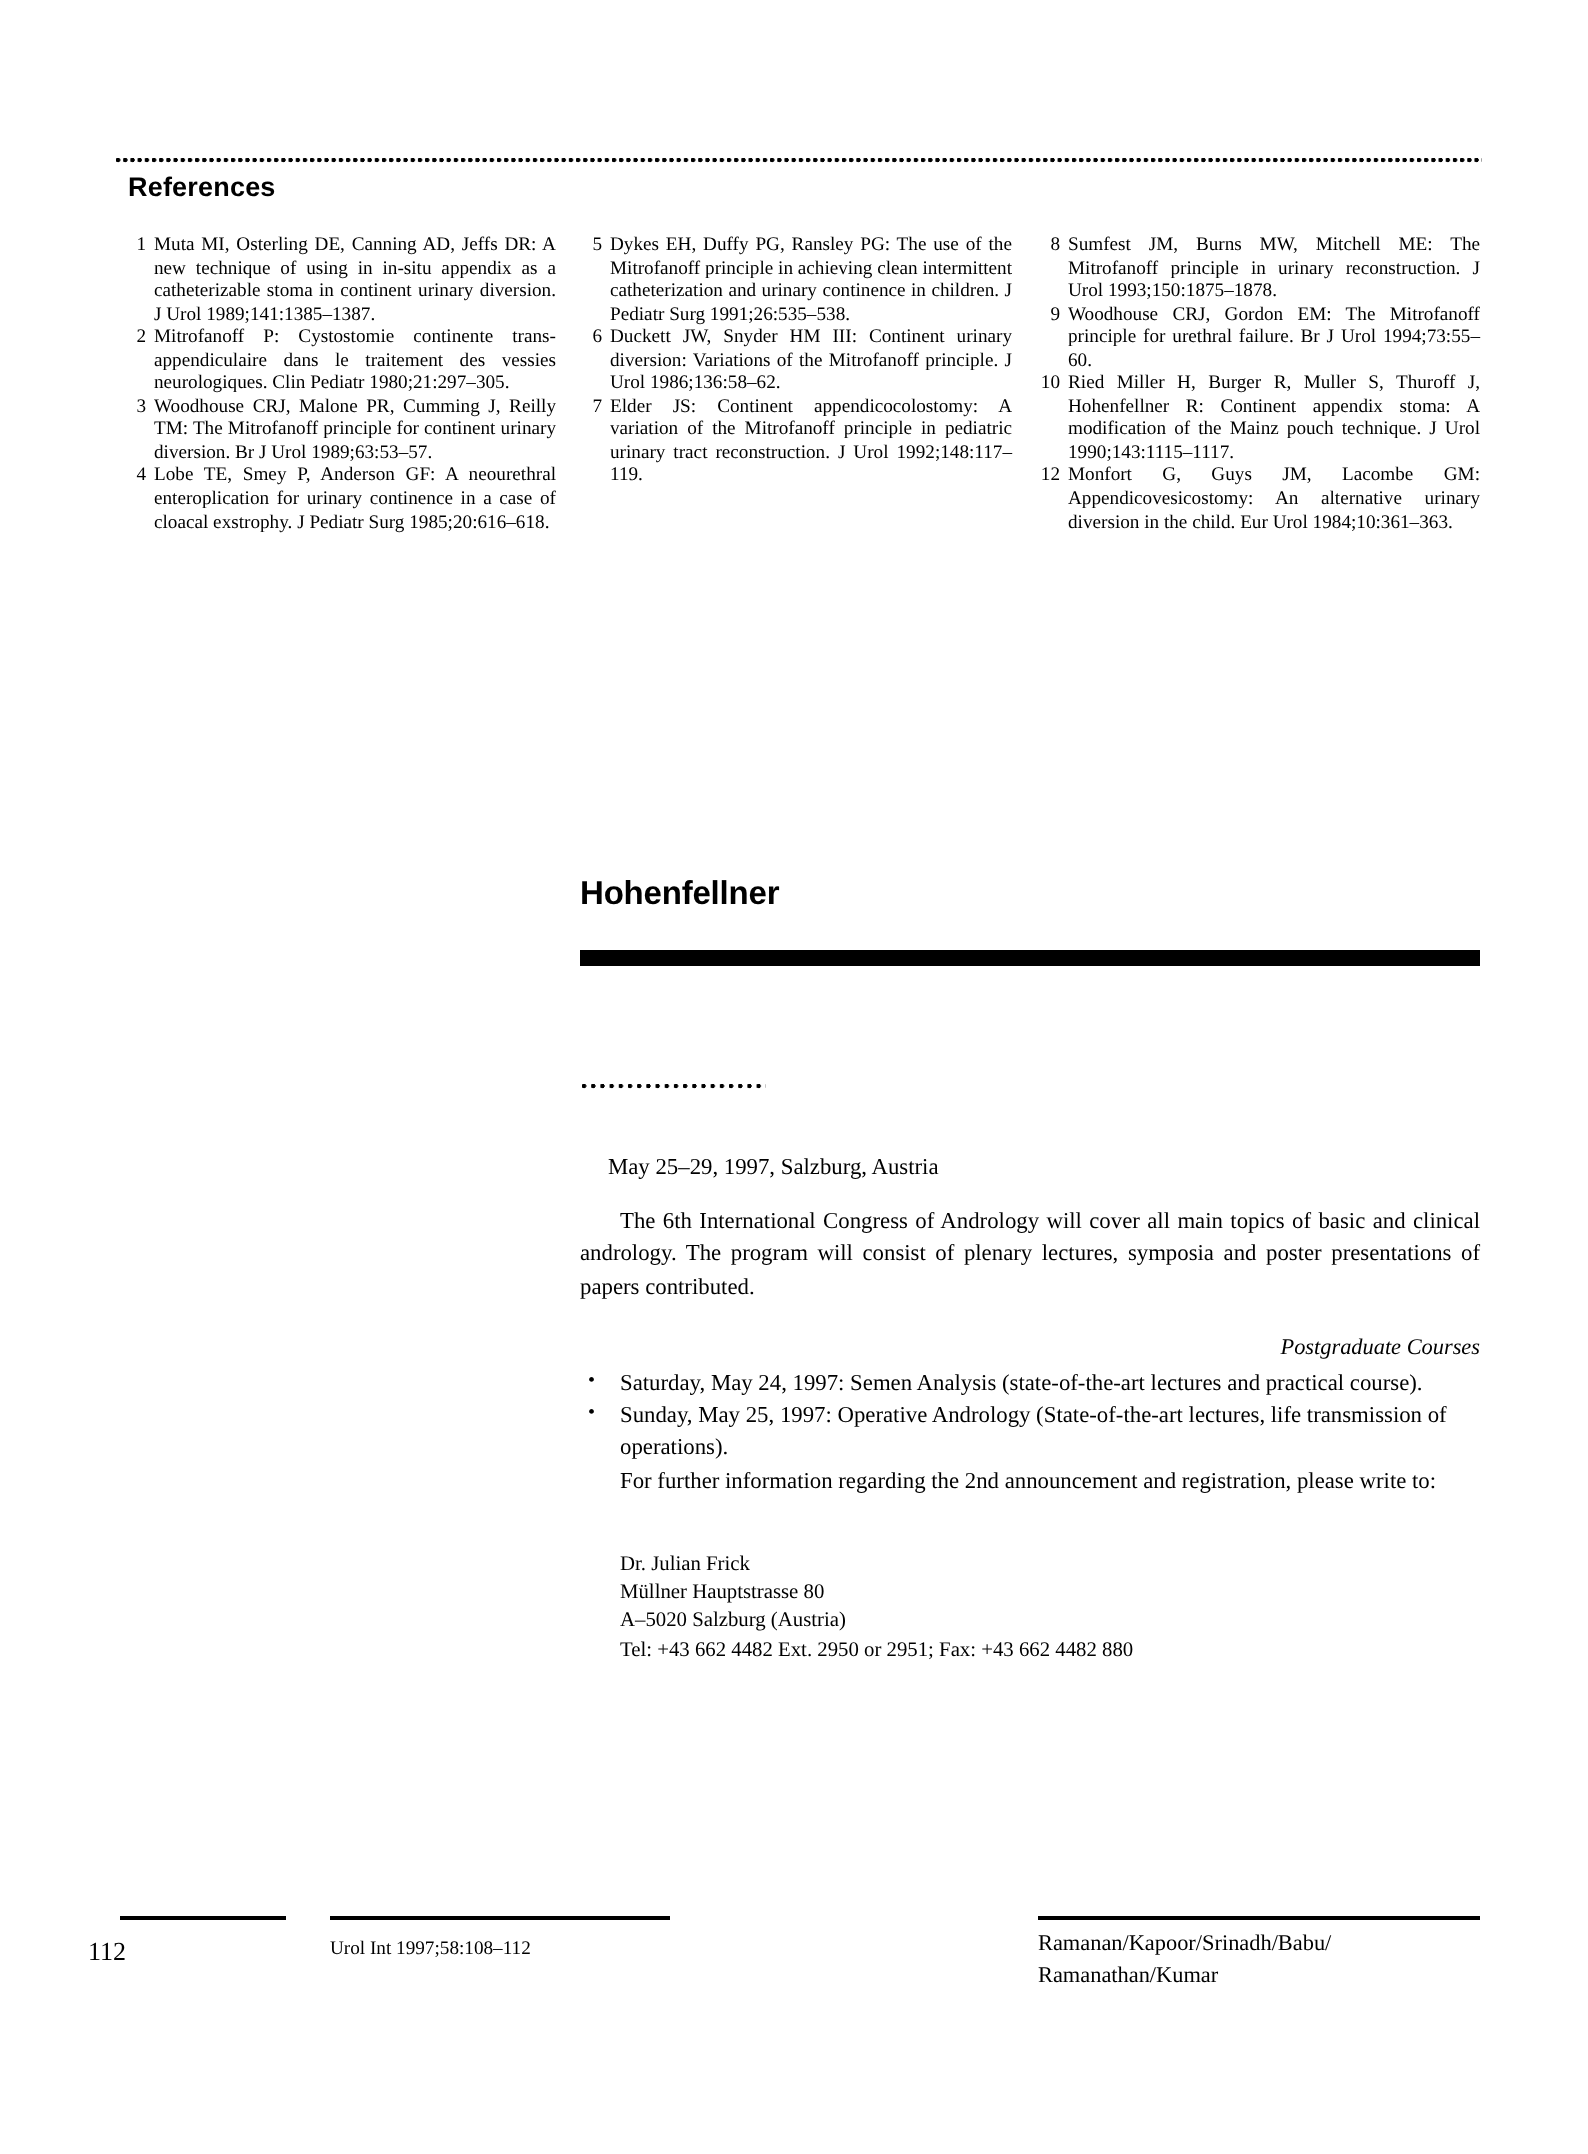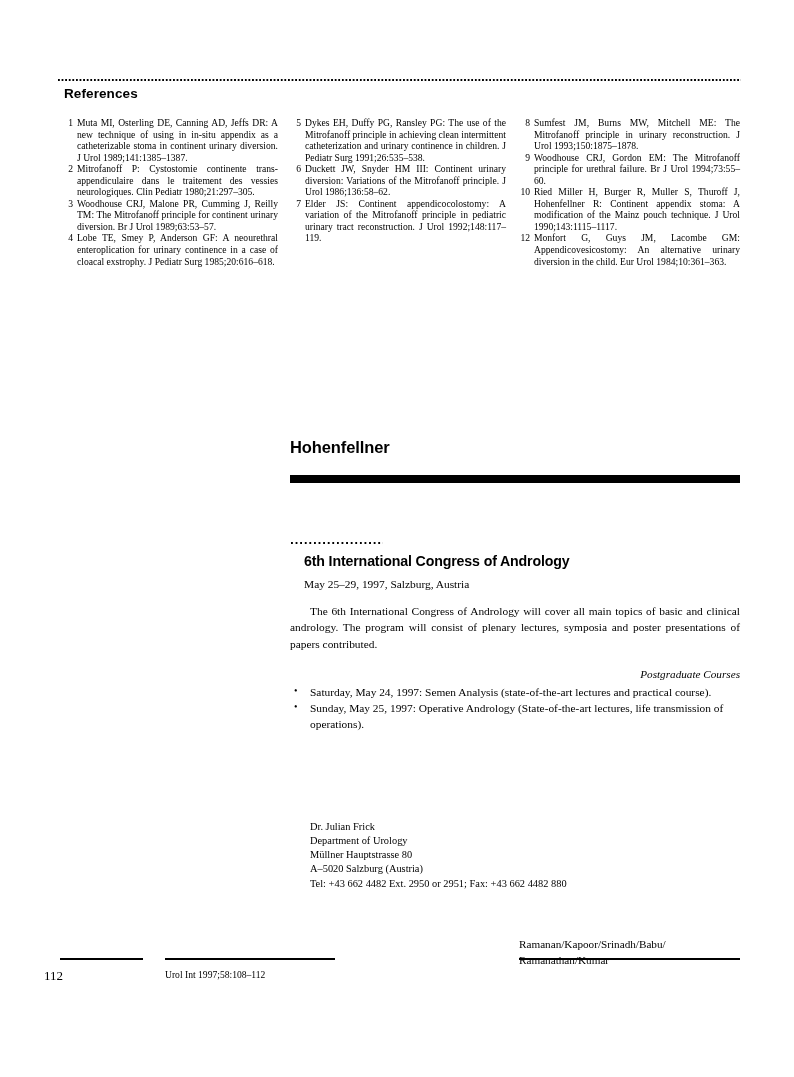--- a/index.html
+++ b/index.html
@@ -162,21 +162,21 @@
     font-size: 10px;
   }
 
   .further {
     margin-top: 17px;
   }
 
   .contact {
     position: absolute;
     left: 310px;
-    top: 820px;
+    top: 776px;
     font-size: 10.4px;
     line-height: 13.9px;
   }
   .contact .tel {
     margin-top: 1px;
   }
 
   
   .f-rule {
     position: absolute;
@@ -195,21 +195,21 @@
   }
   .f-cite {
     position: absolute;
     left: 165px;
     top: 969px;
     font-size: 9.6px;
   }
   .f-authors {
     position: absolute;
     left: 519px;
-    top: 936px;
+    top: 964px;
     font-size: 11.2px;
     line-height: 16px;
   }
 </style>
 </head>
 <body>
 
 <div class="page">
 
   <div class="refs-rule"></div>
@@ -265,43 +265,42 @@
     <div class="ref-item">
       <span class="ref-num">12</span>
       <span class="ref-text">Monfort G, Guys JM, Lacombe GM: Appendicovesicostomy: An alternative urinary diversion in the child. Eur Urol 1984;10:361–363.</span>
     </div>
   </div>
 
   <div class="ann-title">Hohenfellner</div>
   <div class="ann-bar"></div>
 
   <div class="ann-dots"></div>
-  <div class="ann-congress">6th International Congress of Andrology</div>
   <div class="ann-date">May 25–29, 1997, Salzburg, Austria</div>
 
   <div class="ann-body">
     <p>The 6th International Congress of Andrology will cover all main topics of basic and clinical andrology. The program will consist of plenary lectures, symposia and poster presentations of papers contributed.</p>
 
     <div class="pg-heading">Postgraduate Courses</div>
     <ul class="bullets">
       <li>
         <span class="bul">•</span>
         <span>Saturday, May 24, 1997: Semen Analysis (state-of-the-art lectures and practical course).</span>
       </li>
       <li>
         <span class="bul">•</span>
         <span>Sunday, May 25, 1997: Operative Andrology (State-of-the-art lectures, life transmission of operations).</span>
       </li>
     </ul>
 
+    <p class="further">For further information regarding the 2nd announcement and registration, please write to:</p>
   </div>
 
   <div class="contact">
     <div>Dr. Julian Frick</div>
-    <div>Department of Urology</div>
     <div>Müllner Hauptstrasse 80</div>
     <div>A–5020 Salzburg (Austria)</div>
     <div class="tel">Tel: +43 662 4482 Ext. 2950 or 2951; Fax: +43 662 4482 880</div>
   </div>
 
   <div class="f-rule r1"></div>
   <div class="f-rule r2"></div>
   <div class="f-rule r3"></div>
 
   <div class="f-pageno">112</div>

